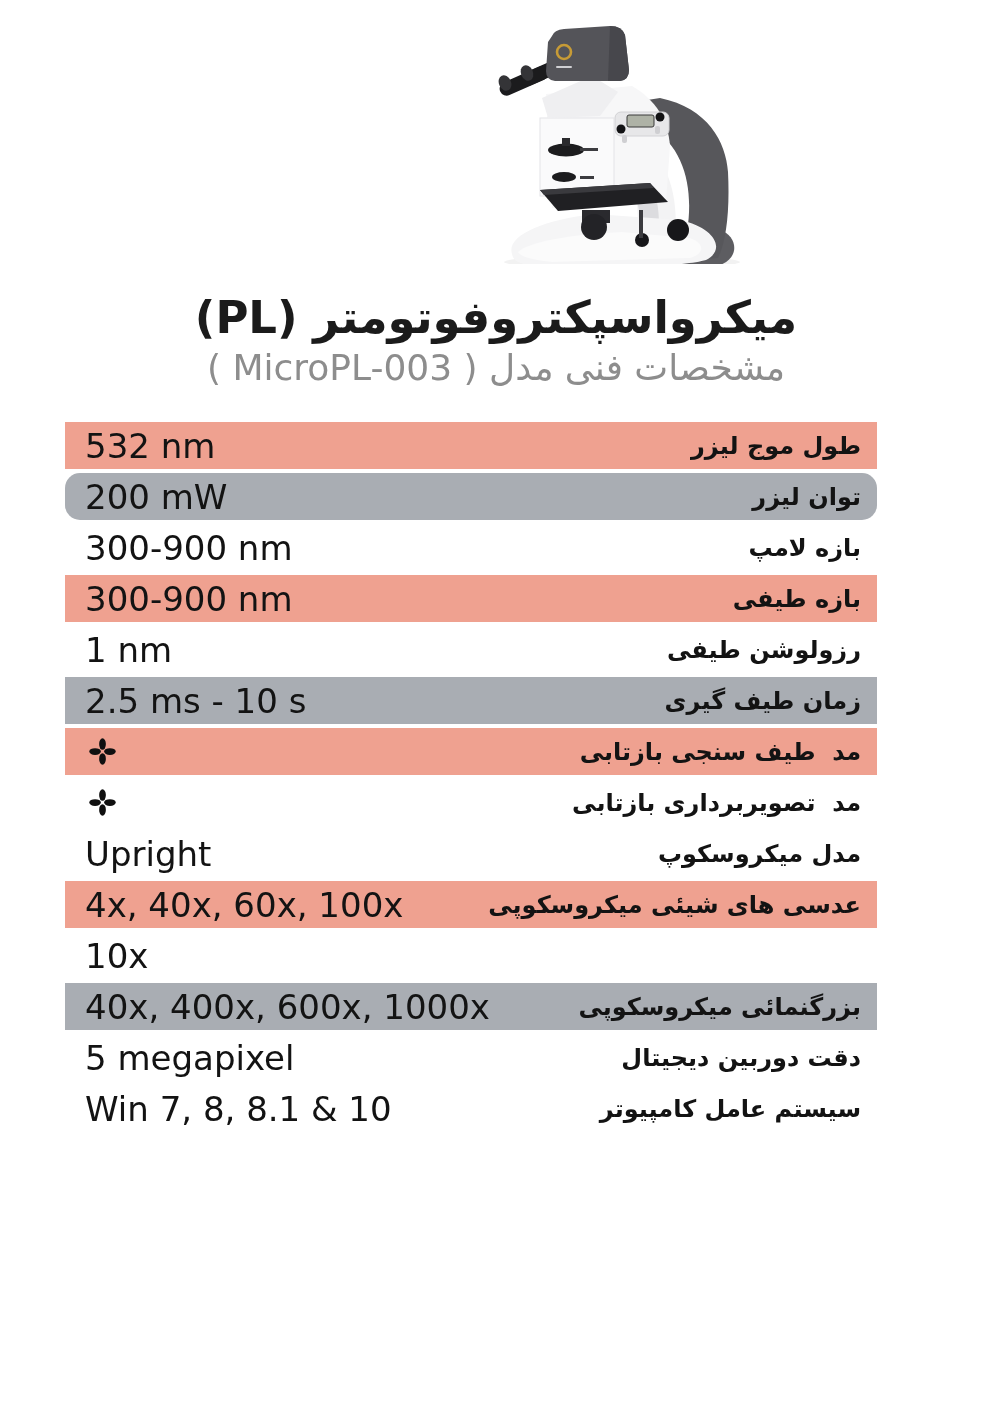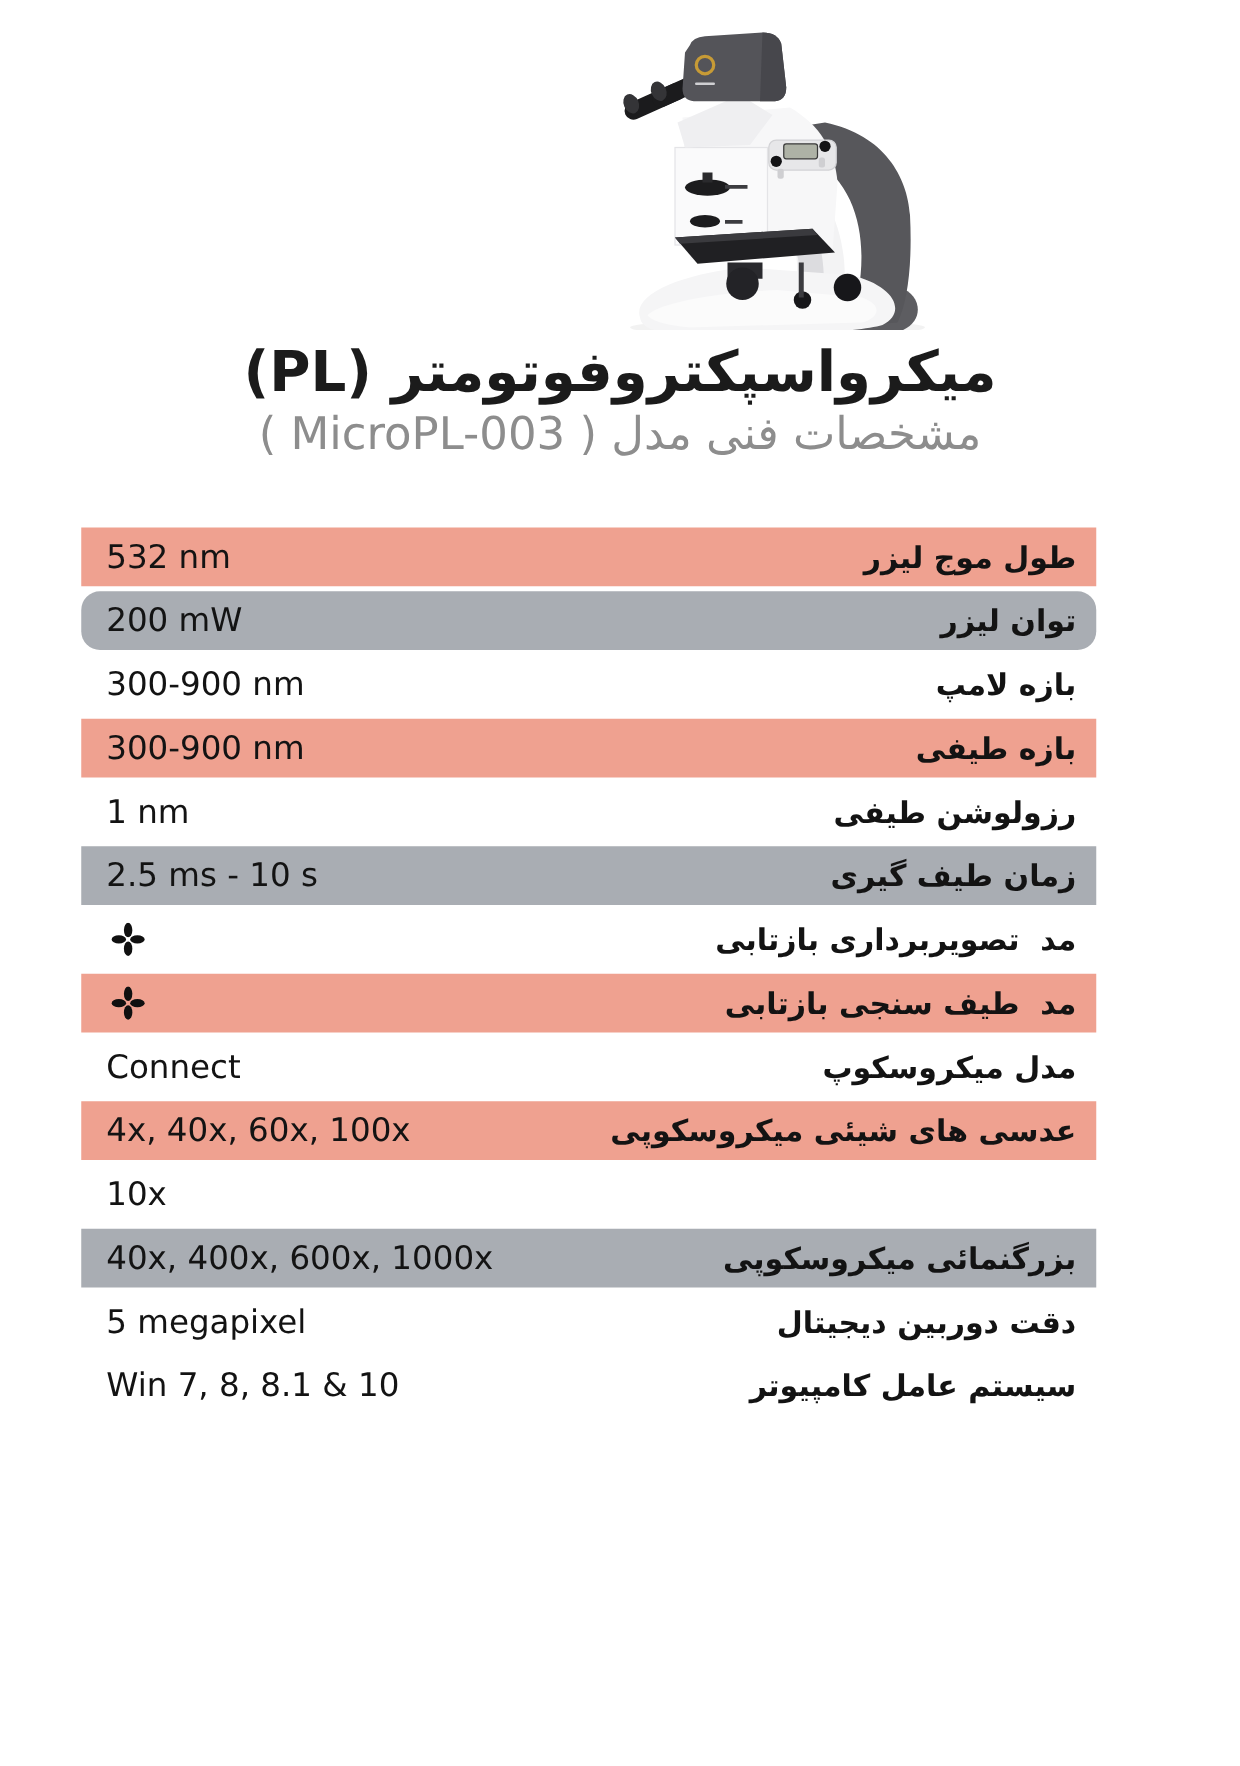--- a/index.html
+++ b/index.html
@@ -5,31 +5,31 @@
   * { margin:0; padding:0; box-sizing:border-box; }
   html,body { background:#ffffff; }
   .page {
     position:relative; width:992px; height:1413px; margin:0 auto;
     background:#ffffff; overflow:hidden;
     font-family:"DejaVu Sans", sans-serif;
   }
   .hero { position:absolute; left:482px; top:14px; width:266px; height:250px; }
   .hero svg { display:block; width:100%; height:100%; }
 
-  .header { position:absolute; top:272px; left:0; width:100%; text-align:center; direction:rtl; }
+  .header { position:absolute; top:292px; left:0; width:100%; text-align:center; direction:rtl; }
   .title { font-size:45px; font-weight:bold; color:#1b1b1b; line-height:1.15; }
   .subtitle { font-size:36px; font-weight:normal; color:#8d8d8d; margin-top:3px; line-height:1.15; }
 
   .spec-table { position:absolute; top:422px; left:65px; width:812px; }
   .row {
     display:flex; justify-content:space-between; align-items:center;
     height:47px; margin-bottom:4px; padding:0 16px 0 20px;
   }
   .value {
-    direction:ltr; font-size:26px; color:#131313;
+    direction:ltr; font-size:34px; color:#131313;
     display:flex; align-items:flex-start; white-space:pre;
   }
   .label {
     direction:rtl; font-size:24px; font-weight:bold; color:#131313; white-space:pre;
   }
   .mode-icon { display:block; margin-left:4px; }
 </style>
 </head>
 <body>
 
@@ -141,50 +141,50 @@
 
     <div class="row" style="background: rgb(169, 173, 179);">
       <div class="value">
         <span class="value-text">2.5 ms - 10 s</span>
         
       </div>
       <div class="label">زمان طیف گیری</div>
     </div>
 
 
-    <div class="row" style="background: rgb(255, 255, 255);">
+    <div class="row" style="background: rgb(239, 161, 144);">
       <div class="value">
         
         <svg class="mode-icon" viewBox="0 0 28 28" width="27" height="27" aria-hidden="true">
           <ellipse cx="14" cy="6.3" rx="3.5" ry="6" fill="#101010"></ellipse>
           <ellipse cx="14" cy="21.7" rx="3.5" ry="6" fill="#101010"></ellipse>
           <ellipse cx="6.3" cy="14" rx="6" ry="3.5" fill="#101010"></ellipse>
           <ellipse cx="21.7" cy="14" rx="6" ry="3.5" fill="#101010"></ellipse>
         </svg>
       </div>
-      <div class="label">مد  تصویربرداری بازتابی</div>
-    </div>
-
-    <div class="row" style="background: rgb(239, 161, 144);">
+      <div class="label">مد  طیف سنجی بازتابی</div>
+    </div>
+
+    <div class="row" style="background: rgb(255, 255, 255);">
       <div class="value">
         
         <svg class="mode-icon" viewBox="0 0 28 28" width="27" height="27" aria-hidden="true">
           <ellipse cx="14" cy="6.3" rx="3.5" ry="6" fill="#101010"></ellipse>
           <ellipse cx="14" cy="21.7" rx="3.5" ry="6" fill="#101010"></ellipse>
           <ellipse cx="6.3" cy="14" rx="6" ry="3.5" fill="#101010"></ellipse>
           <ellipse cx="21.7" cy="14" rx="6" ry="3.5" fill="#101010"></ellipse>
         </svg>
       </div>
-      <div class="label">مد  طیف سنجی بازتابی</div>
-    </div>
-
-
-    <div class="row" style="background: rgb(255, 255, 255);">
-      <div class="value">
-        <span class="value-text">Connect</span>
+      <div class="label">مد  تصویربرداری بازتابی</div>
+    </div>
+
+
+    <div class="row" style="background: rgb(255, 255, 255);">
+      <div class="value">
+        <span class="value-text">Upright</span>
         
       </div>
       <div class="label">مدل میکروسکوپ</div>
     </div>
 
     <div class="row" style="background: rgb(239, 161, 144);">
       <div class="value">
         <span class="value-text">4x, 40x, 60x, 100x</span>
         
       </div>

